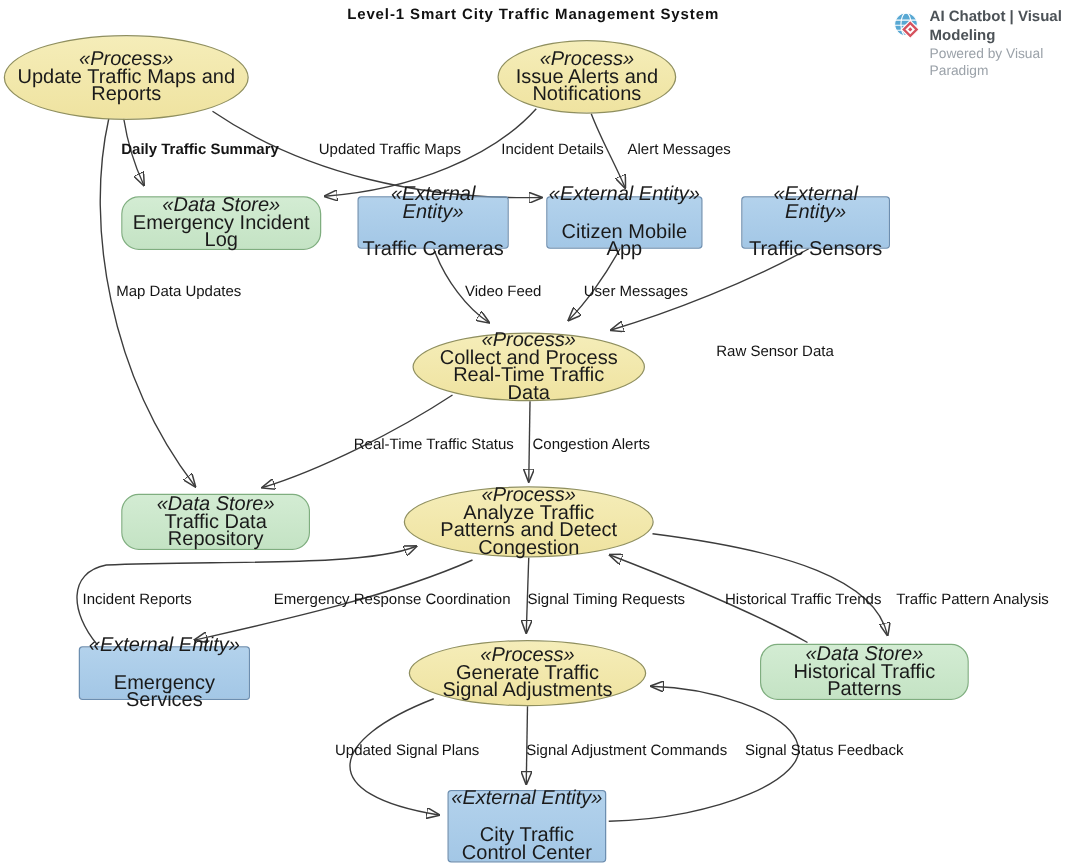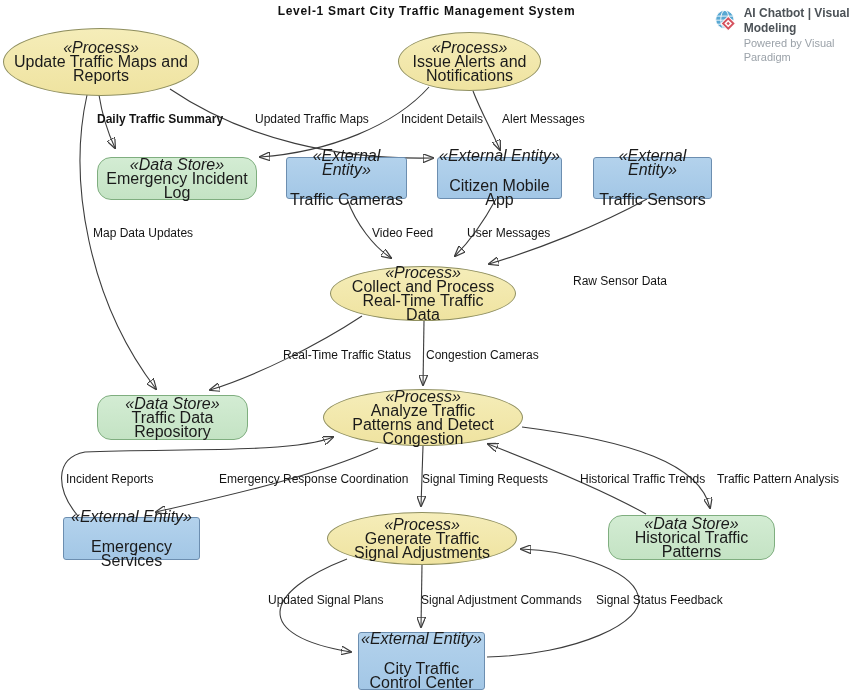--- a/index.html
+++ b/index.html
@@ -138,21 +138,21 @@
 
   <div class="flabel" style="left:97px;top:112px;font-weight:bold;">Daily Traffic Summary</div>
   <div class="flabel" style="left:255px;top:112px;">Updated Traffic Maps</div>
   <div class="flabel" style="left:401px;top:112px;">Incident Details</div>
   <div class="flabel" style="left:502px;top:112px;">Alert Messages</div>
   <div class="flabel" style="left:93px;top:226px;">Map Data Updates</div>
   <div class="flabel" style="left:372px;top:226px;">Video Feed</div>
   <div class="flabel" style="left:467px;top:226px;">User Messages</div>
   <div class="flabel" style="left:573px;top:226px;margin-top:48px;">Raw Sensor Data</div>
   <div class="flabel" style="left:283px;top:348px;">Real-Time Traffic Status</div>
-  <div class="flabel" style="left:426px;top:348px;">Congestion Cameras</div>
+  <div class="flabel" style="left:426px;top:348px;">Congestion Alerts</div>
   <div class="flabel" style="left:66px;top:472px;">Incident Reports</div>
   <div class="flabel" style="left:219px;top:472px;">Emergency Response Coordination</div>
   <div class="flabel" style="left:422px;top:472px;">Signal Timing Requests</div>
   <div class="flabel" style="left:580px;top:472px;">Historical Traffic Trends</div>
   <div class="flabel" style="left:717px;top:472px;">Traffic Pattern Analysis</div>
   <div class="flabel" style="left:268px;top:593px;">Updated Signal Plans</div>
   <div class="flabel" style="left:421px;top:593px;">Signal Adjustment Commands</div>
   <div class="flabel" style="left:596px;top:593px;">Signal Status Feedback</div>
 
 </div>

